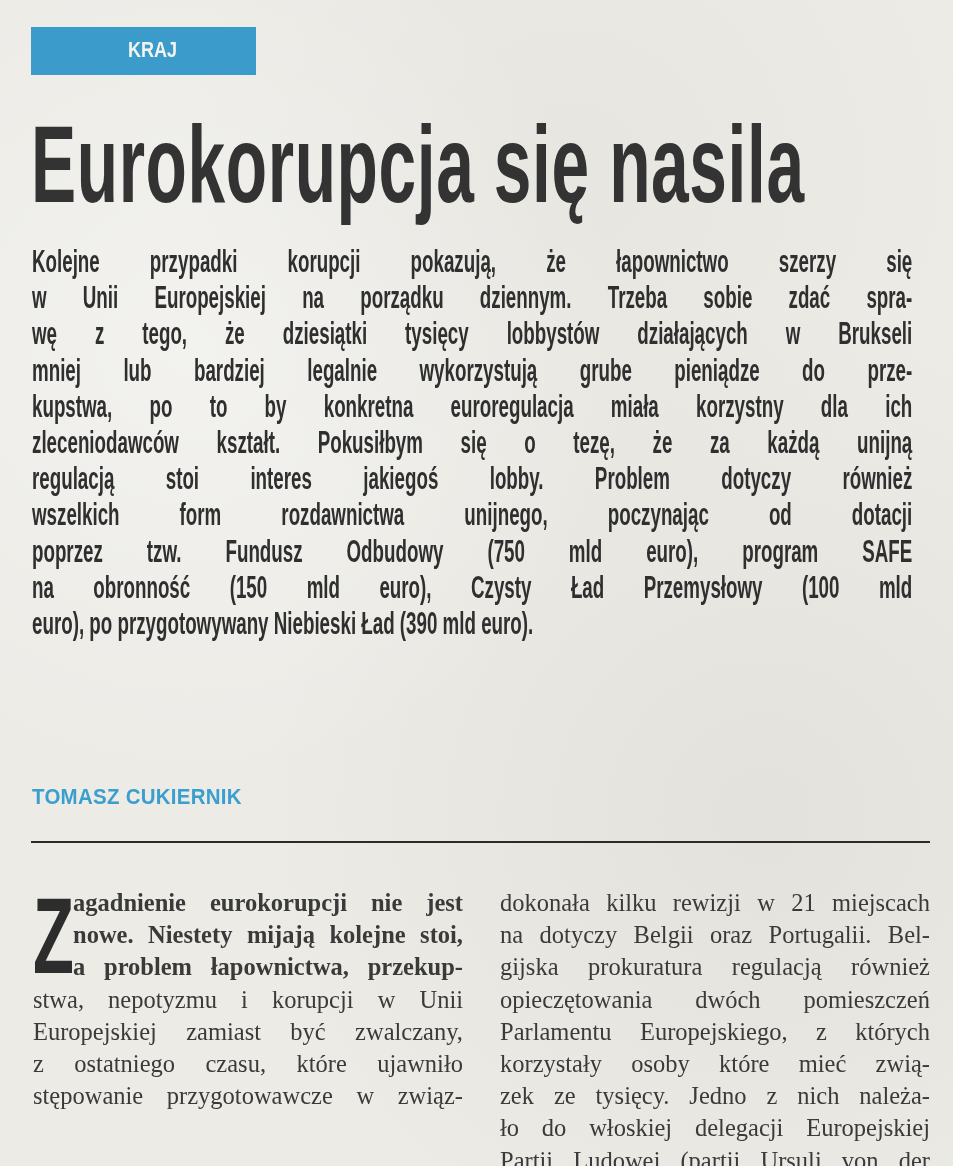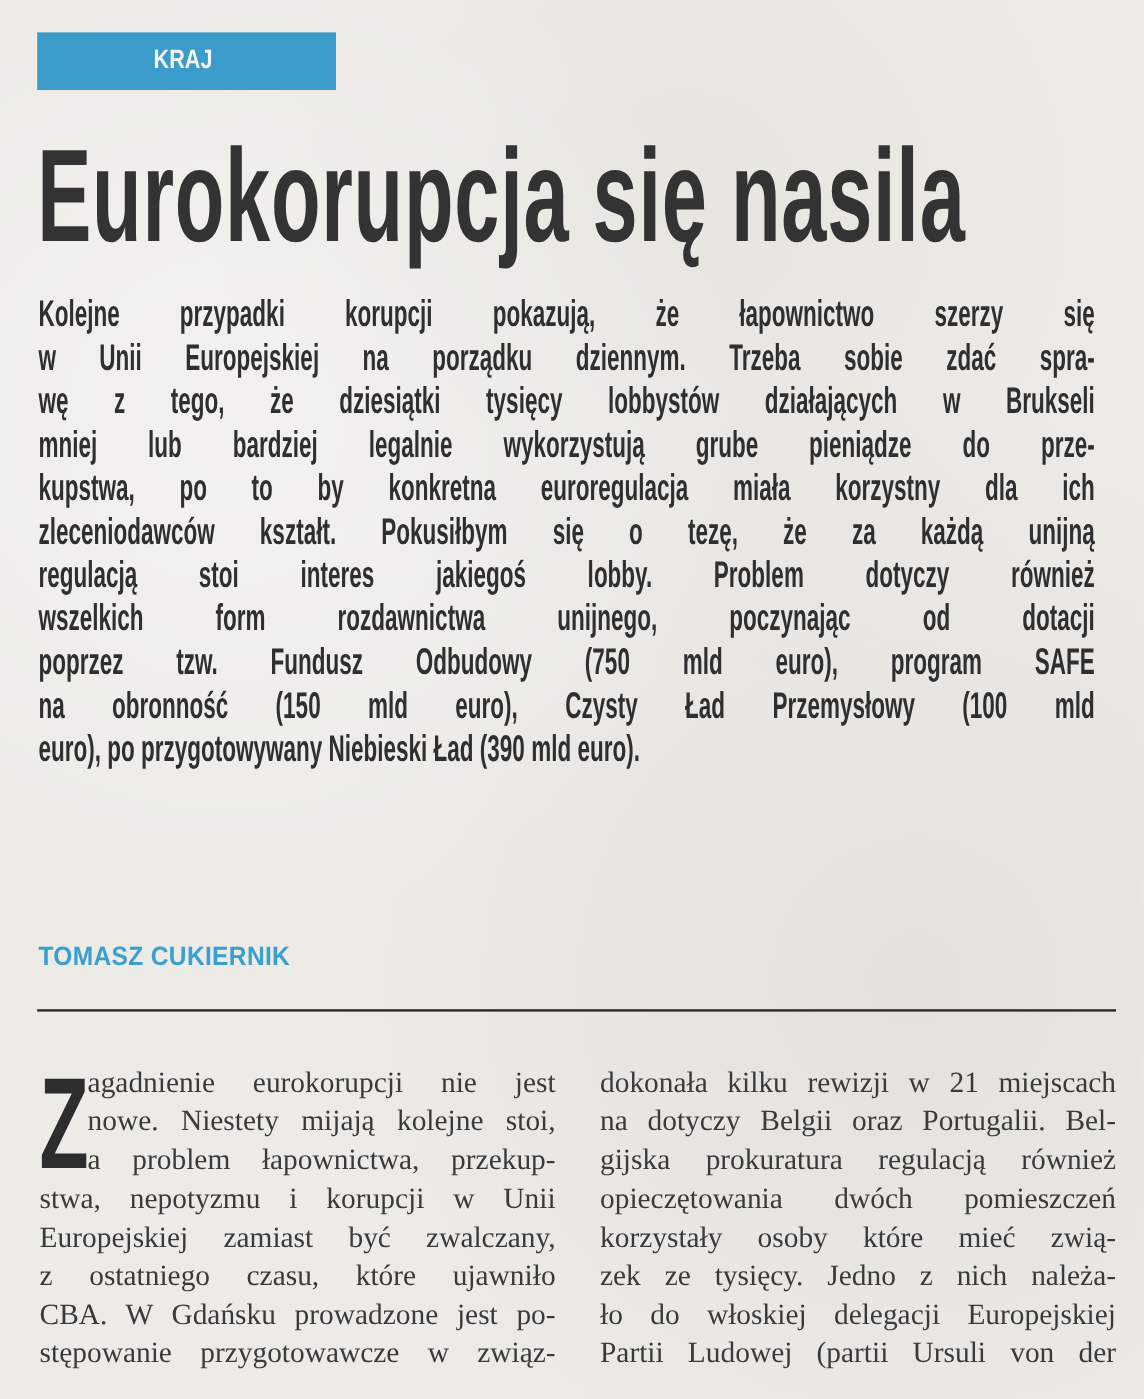--- a/index.html
+++ b/index.html
@@ -16,21 +16,21 @@
         radial-gradient(circle at 20% 30%, rgba(255,255,255,0.35) 0, rgba(255,255,255,0) 40%),
         radial-gradient(circle at 80% 70%, rgba(210,208,200,0.35) 0, rgba(210,208,200,0) 45%),
         radial-gradient(circle at 60% 15%, rgba(225,224,218,0.5) 0, rgba(225,224,218,0) 35%);
       color: #2a2a2a;
     }
 
     .section-label {
       position: absolute;
       left: 31px;
       top: 27px;
-      width: 249px;
+      width: 225px;
       height: 48px;
       background: #3b9bca;
       box-sizing: border-box;
     }
     .section-label-text {
       position: absolute;
       left: 97px;
       top: 9px;
       font-family: "Liberation Sans", sans-serif;
       font-weight: bold;
@@ -125,20 +125,21 @@
     .col-line {
       display: block;
       white-space: nowrap;
       text-align: justify;
       text-align-last: justify;
       width: 100%;
     }
     .col-line.indent {
       margin-left: 40px;
       width: calc(100% - 40px);
+      font-weight: bold;
     }
     .dropcap {
       position: absolute;
       left: 0px;
       top: 11px;
       width: 38px;
       height: 76px;
       font-family: "Liberation Sans", sans-serif;
       font-weight: bold;
       font-size: 108px;
@@ -177,26 +178,26 @@
 <div class="rule"></div>
 
 <div class="column col-left">
   <span class="dropcap">Z</span>
   <span class="col-line indent">agadnienie eurokorupcji nie jest</span>
   <span class="col-line indent">nowe. Niestety mijają kolejne stoi,</span>
   <span class="col-line indent">a problem łapownictwa, przekup-</span>
   <span class="col-line">stwa, nepotyzmu i korupcji w Unii</span>
   <span class="col-line">Europejskiej zamiast być zwalczany,</span>
   <span class="col-line">z ostatniego czasu, które ujawniło</span>
-  <span class="col-line">CBA. W Gdańsku prowadzone jest po-</span>
   <span class="col-line">stępowanie przygotowawcze w związ-</span>
 </div>
 
 <div class="column col-right">
   <span class="col-line">dokonała kilku rewizji w 21 miejscach</span>
   <span class="col-line">na dotyczy Belgii oraz Portugalii. Bel-</span>
   <span class="col-line">gijska prokuratura regulacją również</span>
   <span class="col-line">opieczętowania dwóch pomieszczeń</span>
+  <span class="col-line">Parlamentu Europejskiego, z których</span>
   <span class="col-line">korzystały osoby które mieć zwią-</span>
   <span class="col-line">zek ze tysięcy. Jedno z nich należa-</span>
   <span class="col-line">ło do włoskiej delegacji Europejskiej</span>
   <span class="col-line">Partii Ludowej (partii Ursuli von der</span>
 </div>
 
 </body></html>

